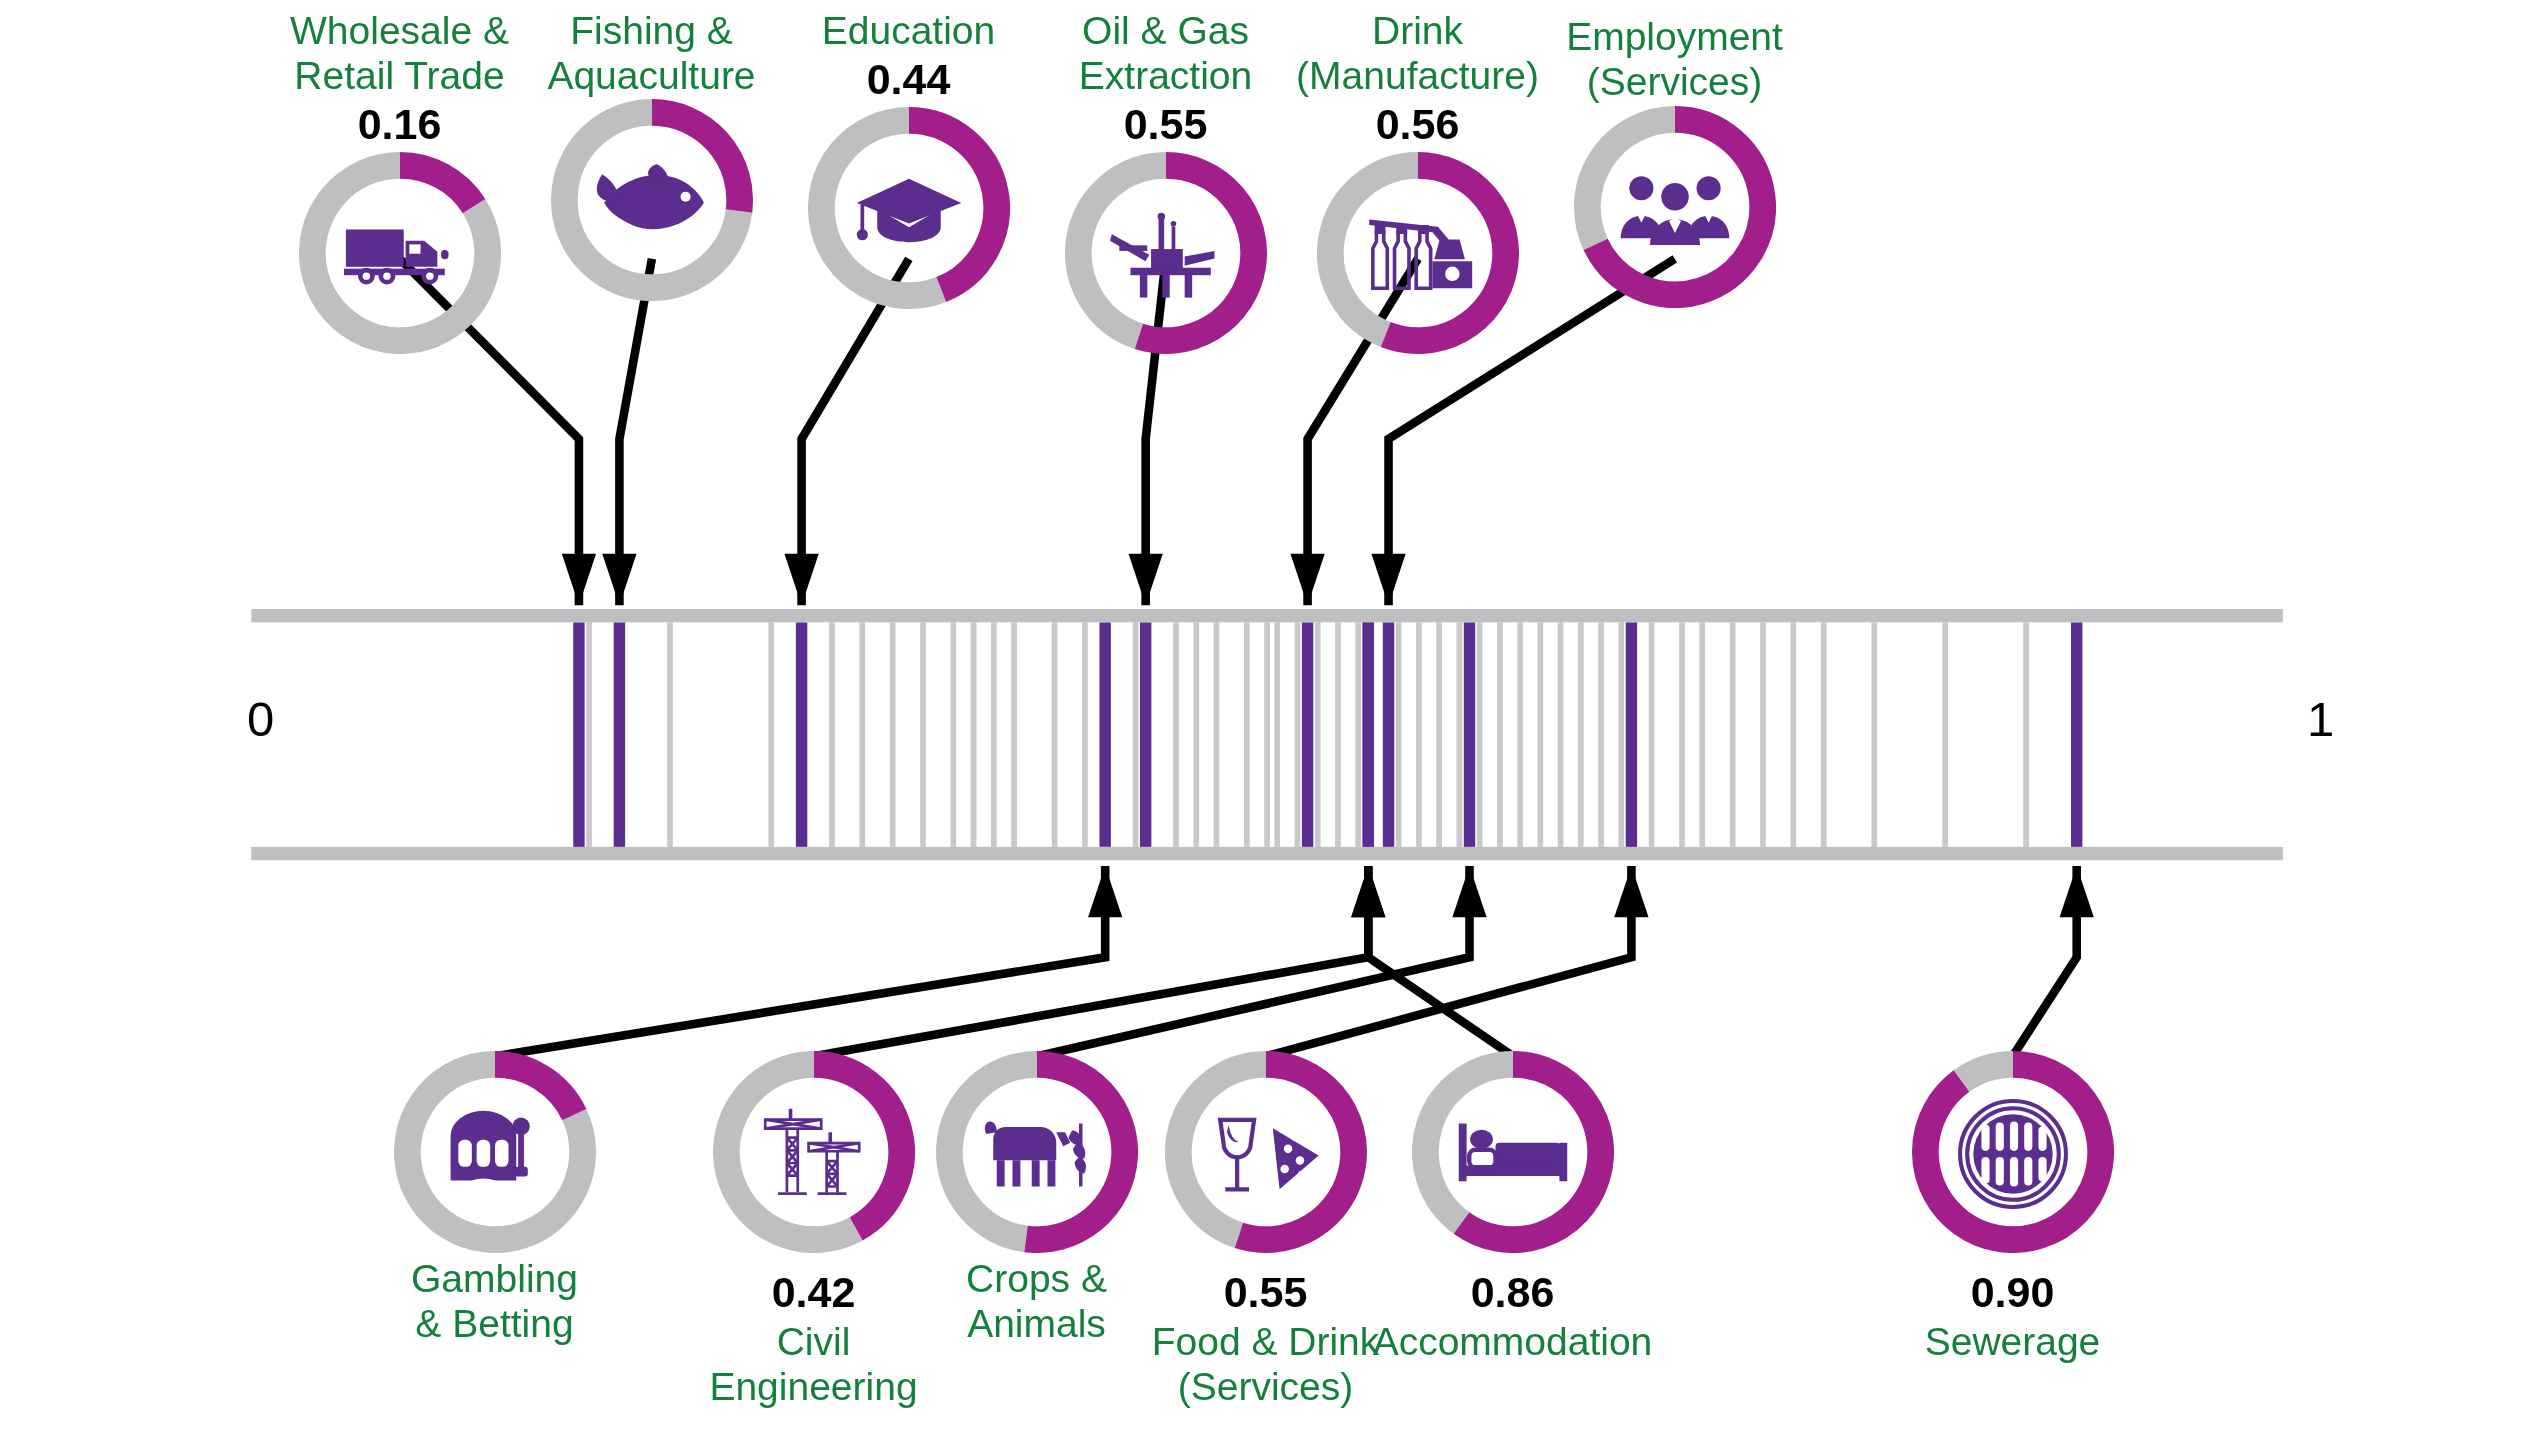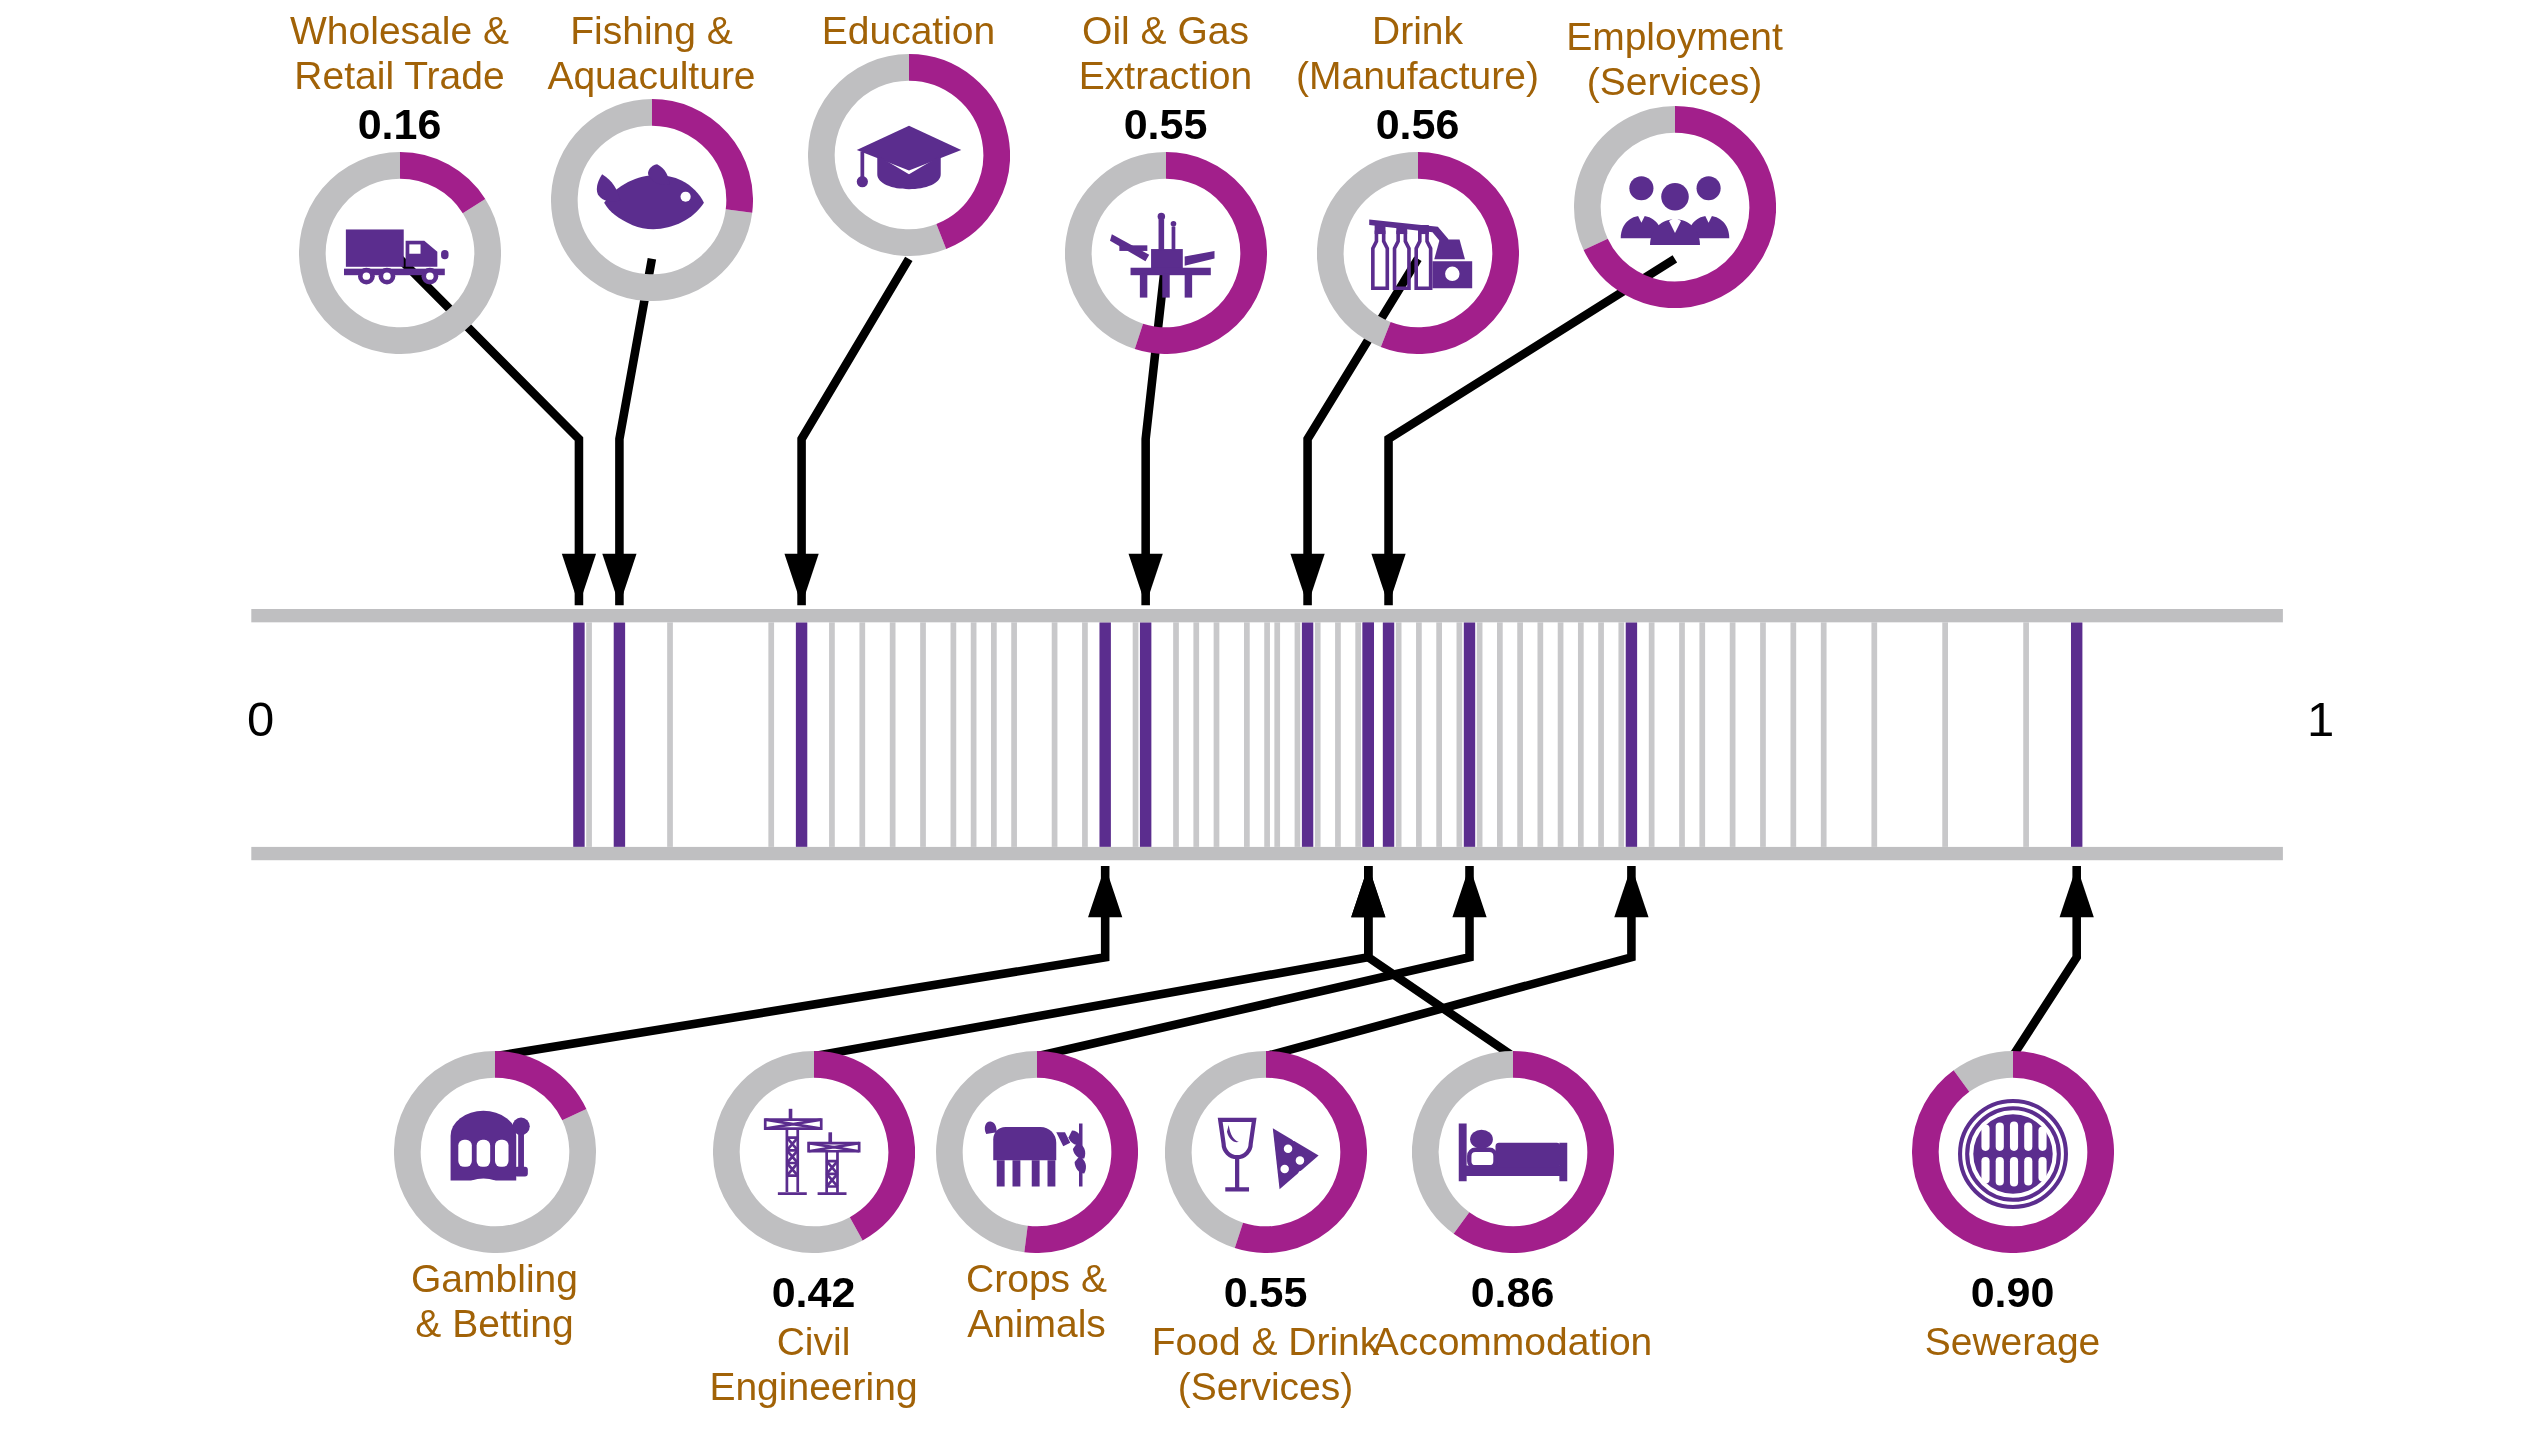--- a/index.html
+++ b/index.html
@@ -3,21 +3,21 @@
 <meta charset="utf-8">
 <style>
   html,body{margin:0;padding:0;background:#ffffff;}
   body{width:2538px;height:1454px;position:relative;overflow:hidden;
        font-family:"Liberation Sans",sans-serif;color:#000;}
 
   #stage{position:absolute;left:0;top:0;width:2538px;height:1454px;}
 
   
   .card{position:absolute;width:285px;text-align:center;}
-  .card .cap{font-size:39px;line-height:45px;color:#a16207;white-space:pre-line;}
+  .card .cap{font-size:39px;line-height:45px;color:#15803d;white-space:pre-line;}
   .card .val{font-size:43px;line-height:53px;font-weight:bold;color:#000;}
   .donutwrap{position:relative;width:285px;height:205px;}
   .donut{position:absolute;left:50%;top:0;transform:translateX(-50%);
          width:202px;height:202px;}
   .donut svg{display:block;width:202px;height:202px;}
   .ico{position:absolute;left:50%;top:50%;transform:translate(-50%,-50%);
        width:112px;height:112px;display:flex;align-items:center;justify-content:center;}
   .ico svg{display:block;}
 
   
@@ -174,20 +174,21 @@
                 <path d="M6 18c10 6 16 16 18 26-10 2-18 0-22-6-3-6 0-14 4-20z"></path>
                 <path d="M60 8c8 4 12 12 12 20-8 2-16-2-20-8-3-5 2-11 8-12z"></path>
                 <circle cx="88" cy="40" r="5" fill="#fff"></circle>
               </g>
             </svg>
           </div>
         </div>
       </div>
       <div class="card top" style="left: 766px; top: 7.6px;">
         <div class="cap">Education</div>
+        <div class="val">0.44</div>
         <div class="donutwrap">
           <div class="donut">
             <svg viewBox="0 0 212 212">
               <path d="M 139.87 191.54 A 92 92 0 1 1 106.00 14.00" fill="none" stroke="#BFBFC1" stroke-width="28"></path>
               <path d="M 106.00 14.00 A 92 92 0 0 1 139.87 191.54" fill="none" stroke="#A21F8B" stroke-width="28"></path>
             </svg>
           </div>
           <div class="ico">
             <svg viewBox="0 0 120 76">
               <g fill="#5B2D8E">

